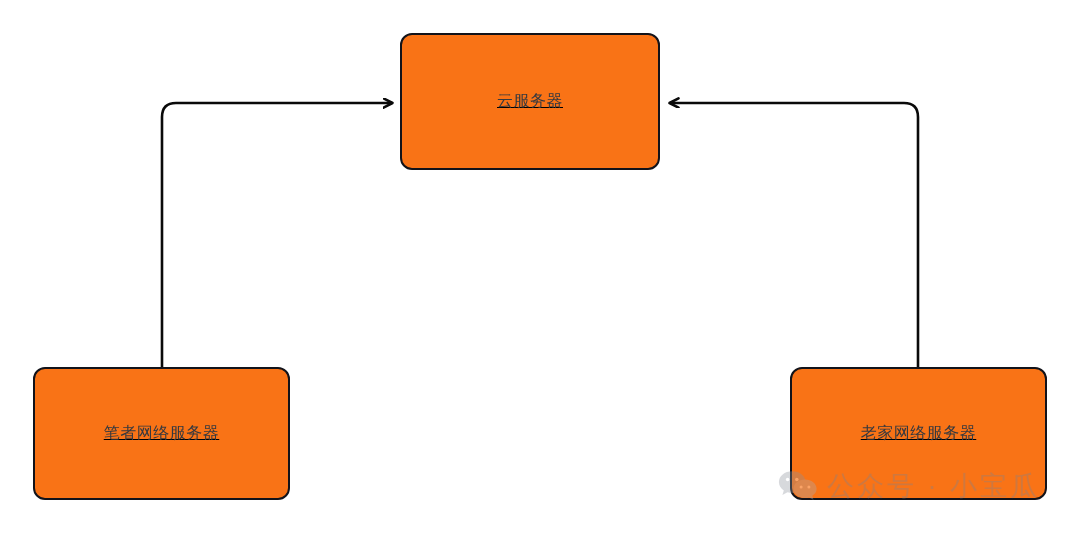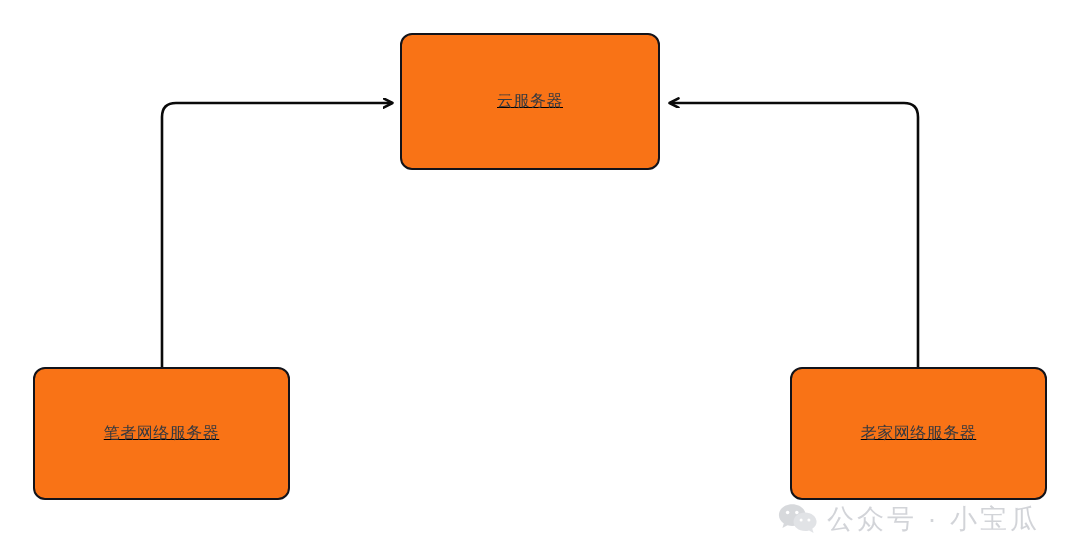--- a/index.html
+++ b/index.html
@@ -70,21 +70,20 @@
   #watermark {
     position: absolute;
     left: 778px;
     top: 468px;
     display: flex;
     align-items: center;
     gap: 9px;
     opacity: 0.34;
     pointer-events: none;
     user-select: none;
-    margin-top: 33px;
   }
   #watermark .wm-text {
     font-size: 27px;
     color: #7d8290;
     letter-spacing: 3px;
     white-space: nowrap;
   }
   .wm-icon {
     width: 40px;
     height: 34px;

